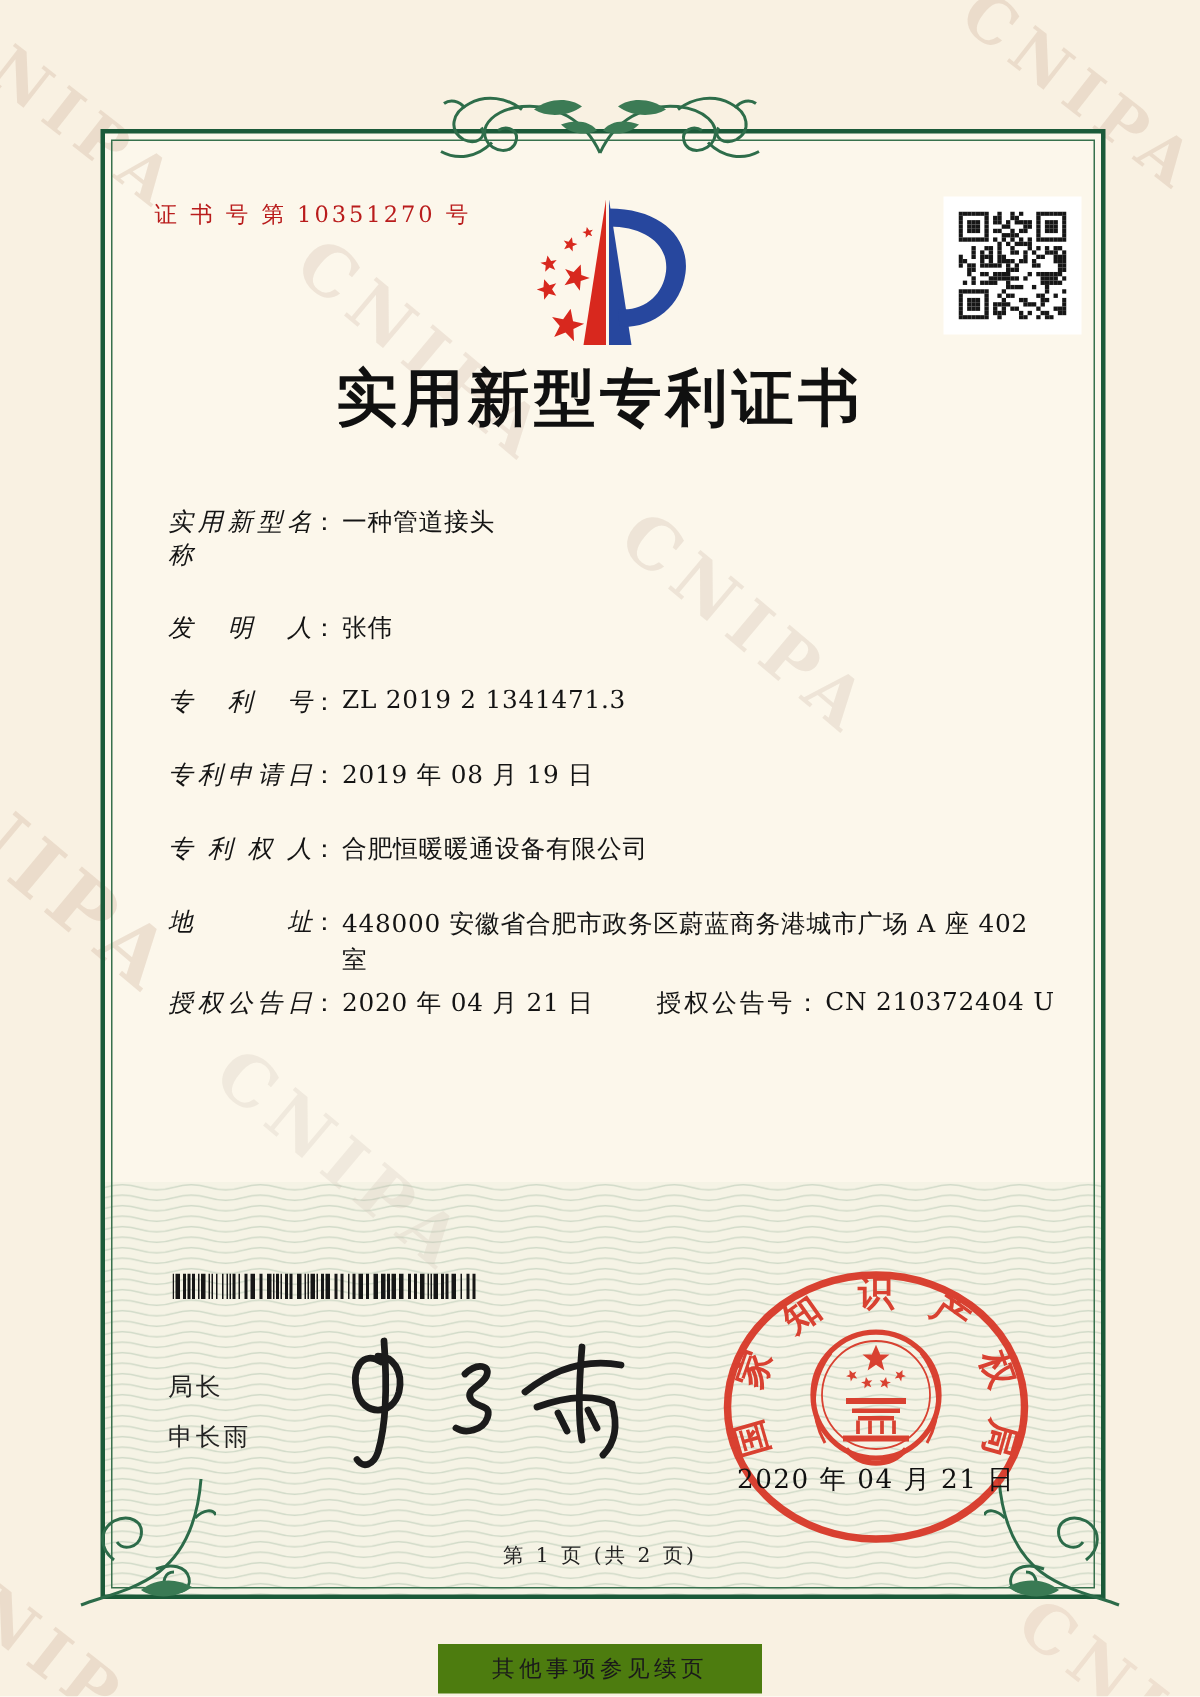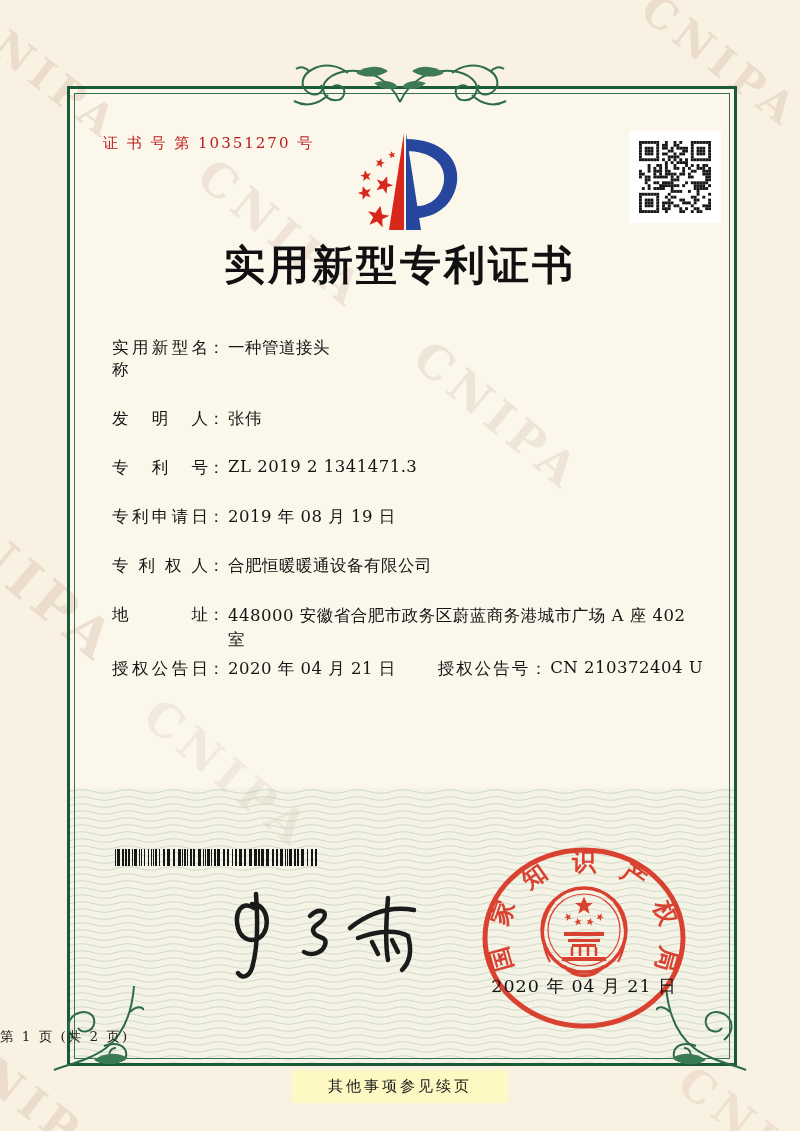--- a/index.html
+++ b/index.html
@@ -18,41 +18,41 @@
 
   .cert-no{left:103px;top:134px;font-size:15px;letter-spacing:2px;color:#b91c1c;}
   .logo{left:343px;top:129px;}
   .qr-patch{position:absolute;left:629px;top:131px;width:92px;height:92px;background:#fff;z-index:6;}
   .qr{position:absolute;left:639px;top:141px;z-index:7;}
   .title{left:0;top:238px;width:800px;text-align:center;font-size:41px;font-weight:bold;letter-spacing:3px;color:#101010;}
 
   .fields{left:112px;top:337px;width:600px;font-size:16.5px;}
   .frow{margin-bottom:27px;display:flex;align-items:flex-start;}
   .frow.addr{margin-bottom:6px;}
-  .flabel{display:inline-block;width:96px;text-align:justify;text-align-last:justify;flex:0 0 96px;}
+  .flabel{display:inline-block;width:96px;text-align:justify;text-align-last:justify;flex:0 0 96px;font-style:italic;}
   .fcolon{display:inline-block;width:16px;flex:0 0 16px;}
   .fvalue{display:inline-block;margin-left:4px;letter-spacing:0.5px;}
   .fvalue.addrv{width:462px;line-height:24px;}
   .g2{margin-left:42px;display:flex;justify-content:flex-end;}
   .g2 .flabel2{letter-spacing:2px;}
 
   .paras{left:105px;top:655px;width:596px;font-size:16px;line-height:25.5px;text-align:justify;color:#1a1a1a;}
   .paras p{margin:0;text-indent:2em;}
 
   .barcode{position:absolute;left:115px;top:849px;z-index:6;}
   .signer{left:112px;top:914px;font-family:"DejaVu Sans","Liberation Sans",sans-serif;font-size:16.5px;color:#222;}
   .signer div{margin-bottom:11px;letter-spacing:2px;}
   .autograph{position:absolute;left:222px;top:886px;z-index:6;}
 
   .seal{position:absolute;left:468px;top:828px;z-index:7;opacity:0.95;}
   .seal-date{position:absolute;left:468px;top:974px;width:232px;text-align:center;font-size:17.5px;
              letter-spacing:1px;color:#111;z-index:8;}
 
-  .page-num{left:0;top:1028px;width:800px;text-align:left;font-size:13.5px;letter-spacing:2px;color:#222;}
-  .note-box{position:absolute;left:50%;top:1070px;transform:translateX(-50%);background:#fef9c3;
+  .page-num{left:0;top:1028px;width:800px;text-align:center;font-size:13.5px;letter-spacing:2px;color:#222;}
+  .note-box{position:absolute;left:50%;top:1096px;transform:translateX(-50%);background:#4d7c0f;
             padding:7px 36px;font-size:15px;letter-spacing:3px;color:#1a1a1a;z-index:6;}
 </style>
 </head>
 <body>
 
 <div id="page">
 
   <div class="inner-bg"></div>
 
   <svg class="waves" width="664" height="276">
@@ -525,20 +525,24 @@
       <rect x="172" y="0" width="1" height="17" fill="#161616"></rect>
       <rect x="174" y="0" width="3" height="17" fill="#161616"></rect>
       <rect x="179" y="0" width="2" height="17" fill="#161616"></rect>
       <rect x="182" y="0" width="2" height="17" fill="#161616"></rect>
       <rect x="186" y="0" width="3" height="17" fill="#161616"></rect>
       <rect x="192" y="0" width="1" height="17" fill="#161616"></rect>
       <rect x="196" y="0" width="2" height="17" fill="#161616"></rect>
       <rect x="200" y="0" width="2" height="17" fill="#161616"></rect>
     </svg>
 
+  <div class="content signer">
+    <div>局长</div>
+    <div>申长雨</div>
+  </div>
 
   <svg class="autograph" width="210" height="100" viewBox="0 0 210 100">
     <g fill="none" stroke="#1b1b1b" stroke-width="4.5" stroke-linecap="round">
       <path d="M32,22 C20,14 12,26 16,42 C20,58 40,58 44,42 C47,28 40,18 30,18"></path>
       <path d="M34,8 C36,35 36,62 30,82 C27,91 20,93 16,87"></path>
       <path d="M88,30 C96,22 106,24 102,32 C98,39 88,40 92,47 C96,53 106,50 103,59 C100,68 88,70 82,66"></path>
       <path d="M128,42 C148,26 170,20 192,24"></path>
       <path d="M166,12 C164,36 163,58 166,74"></path>
       <path d="M136,52 C158,44 176,44 186,50 C190,64 188,76 180,84"></path>
       <path d="M150,56 L156,68"></path>

